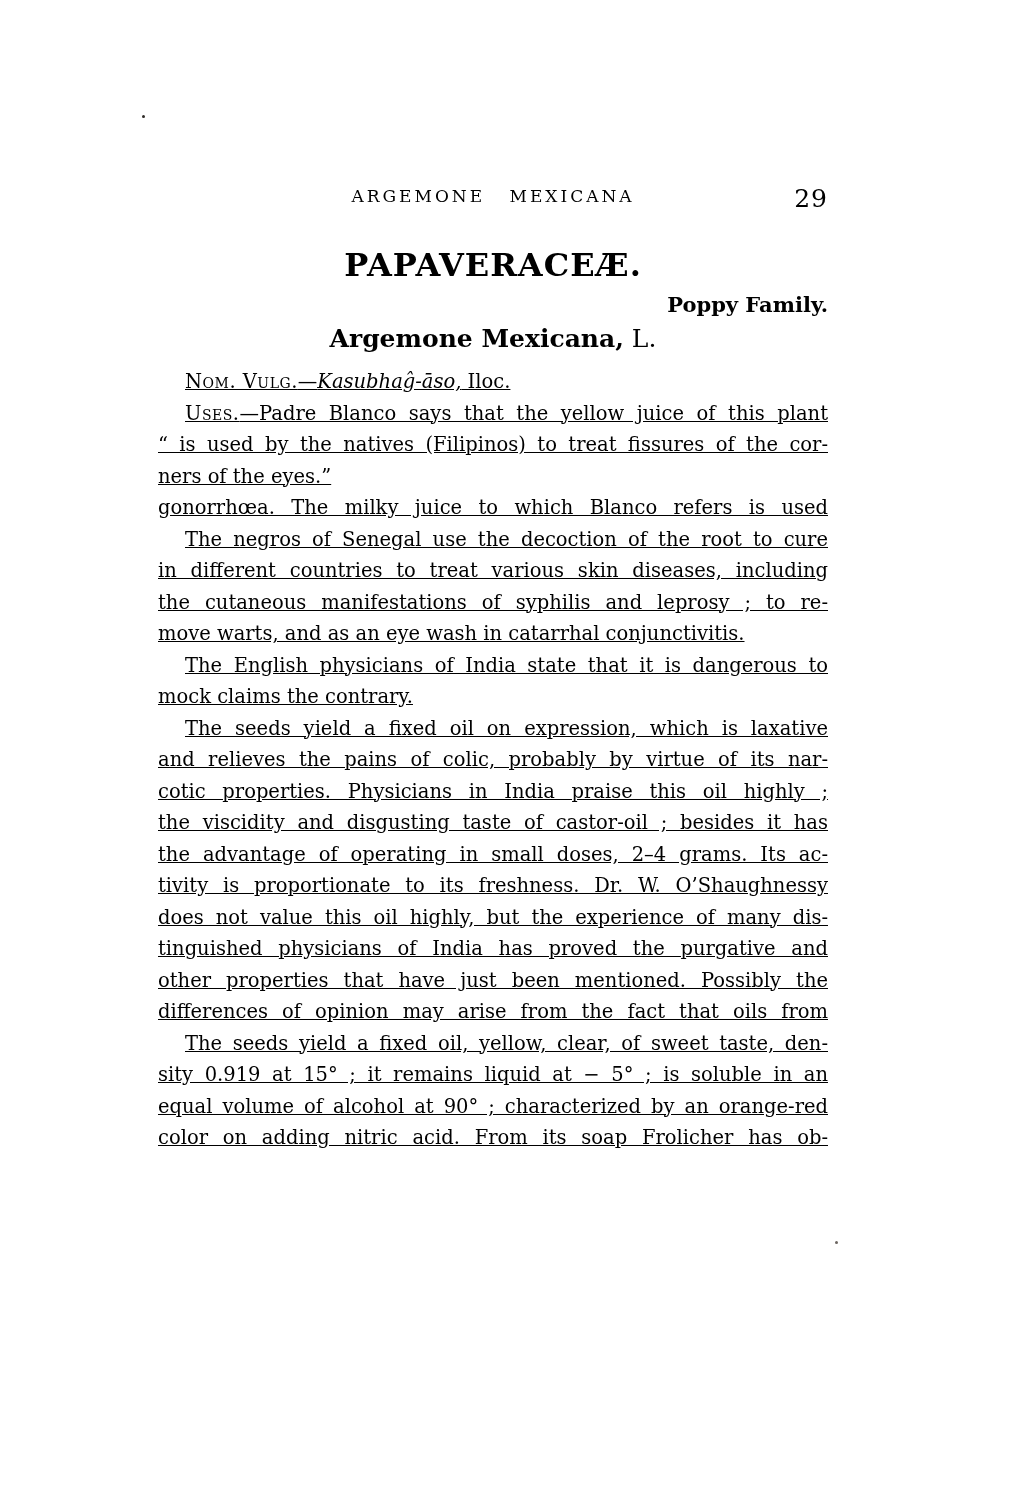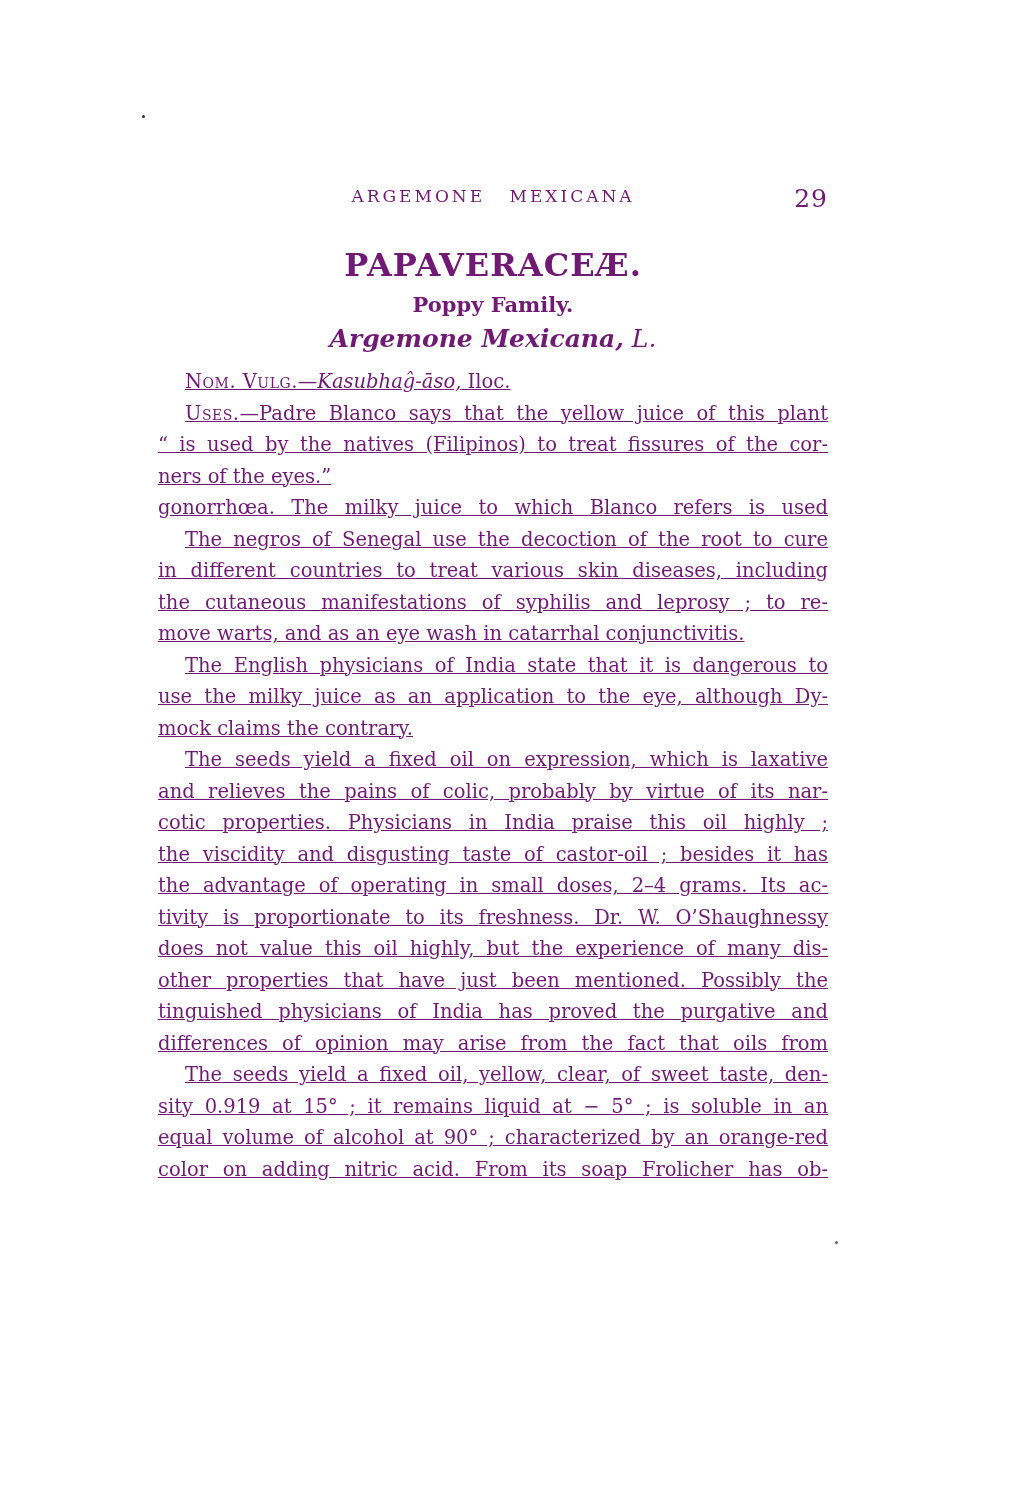--- a/index.html
+++ b/index.html
@@ -6,21 +6,21 @@
     margin: 0;
     padding: 0;
     background: #ffffff;
   }
   .page {
     position: relative;
     width: 1010px;
     height: 1506px;
     background: #ffffff;
     font-family: "DejaVu Serif", "Liberation Serif", serif;
-    color: #701a75;
+    color: #000000;
     overflow: hidden;
   }
   
   .running-header {
     position: absolute;
     left: 158px;
     top: 186px;
     width: 670px;
     height: 24px;
   }
@@ -47,32 +47,31 @@
     text-align: center;
     font-size: 32px;
     font-weight: bold;
     letter-spacing: 1px;
   }
   .heading-common {
     position: absolute;
     left: 158px;
     top: 292px;
     width: 670px;
-    text-align: center;
+    text-align: right;
     font-size: 21px;
     font-weight: bold;
   }
   .heading-species {
     position: absolute;
     left: 158px;
     top: 324px;
     width: 670px;
     text-align: center;
     font-size: 25px;
-    font-style: italic;
   }
   .heading-species .b { font-weight: bold; }
   
   .body-paragraphs {
     position: absolute;
     left: 158px;
     top: 366px;
     width: 670px;
     font-size: 19.5px;
     line-height: 31.5px;
@@ -130,33 +129,32 @@
       </div>
       <div class="para">
         <div class="tline"><span>gonorrhœa.  The milky juice to which Blanco refers is used</span></div>
         <div class="tline first"><span>The negros of Senegal use the decoction of the root to cure</span></div>
         <div class="tline"><span>in different countries to treat various skin diseases, including</span></div>
         <div class="tline"><span>the cutaneous manifestations of syphilis and leprosy ; to re-</span></div>
         <div class="tline last"><span>move warts, and as an eye wash in catarrhal conjunctivitis.</span></div>
       </div>
       <div class="para">
         <div class="tline first"><span>The English physicians of India state that it is dangerous to</span></div>
-        <div class="tline"><span>use the milky juice as an application to the eye, although Dy-</span></div>
         <div class="tline last"><span>mock claims the contrary.</span></div>
       </div>
       <div class="para">
         <div class="tline first"><span>The seeds yield a fixed oil on expression, which is laxative</span></div>
         <div class="tline"><span>and relieves the pains of colic, probably by virtue of its nar-</span></div>
         <div class="tline"><span>cotic properties.  Physicians in India praise this oil highly ;</span></div>
         <div class="tline"><span>the viscidity and disgusting taste of castor-oil ; besides it has</span></div>
         <div class="tline"><span>the advantage of operating in small doses, 2–4 grams.  Its ac-</span></div>
         <div class="tline"><span>tivity is proportionate to its freshness.  Dr. W. O’Shaughnessy</span></div>
         <div class="tline"><span>does not value this oil highly, but the experience of many dis-</span></div>
+        <div class="tline"><span>tinguished physicians of India has proved the purgative and</span></div>
         <div class="tline"><span>other properties that have just been mentioned.  Possibly the</span></div>
-        <div class="tline"><span>tinguished physicians of India has proved the purgative and</span></div>
         <div class="tline"><span>differences of opinion may arise from the fact that oils from</span></div>
       </div>
       <div class="para">
         <div class="tline first"><span>The seeds yield a fixed oil, yellow, clear, of sweet taste, den-</span></div>
         <div class="tline"><span>sity 0.919 at 15° ; it remains liquid at − 5° ; is soluble in an</span></div>
         <div class="tline"><span>equal volume of alcohol at 90° ; characterized by an orange-red</span></div>
         <div class="tline"><span>color on adding nitric acid.  From its soap Frolicher has ob-</span></div>
       </div>
     </div>
 

